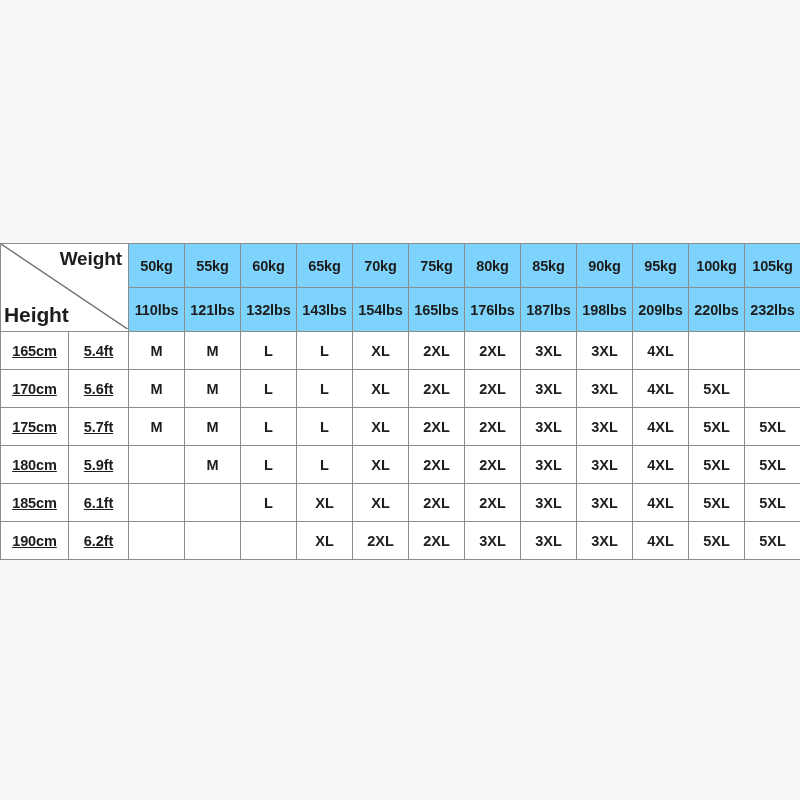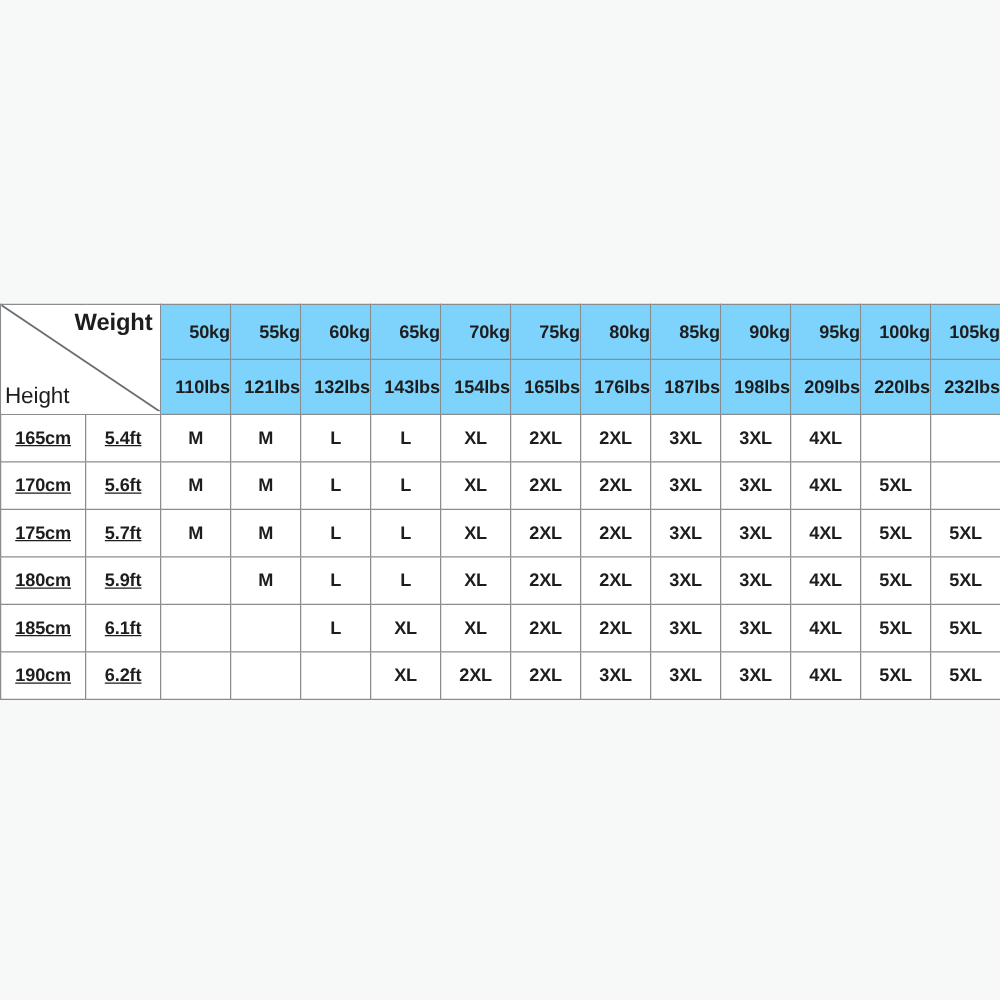--- a/index.html
+++ b/index.html
@@ -64,31 +64,30 @@
     right: 6px;
     top: 4px;
     font-size: 19px;
     font-weight: bold;
     color: #1d1d1d;
   }
   td.corner .lbl-height {
     position: absolute;
     left: 3px;
     bottom: 4px;
-    font-size: 18px;
-    font-weight: normal;
+    font-size: 21px;
+    font-weight: bold;
     color: #1d1d1d;
   }
 
   
   tr.row-kg td, tr.row-lbs td {
     font-size: 14.5px;
     font-weight: bold;
     height: 43px;
-    text-align: right;
   }
   tr.row-kg td.unit-kg,
   tr.row-lbs td.unit-lbs { background: #7dd3fc; }
 
   tr.data-row td { height: 37px; }
 
   td.h-cm, td.h-ft { background: #ffffff; font-weight: bold; text-decoration: underline; }
 
   
   td.sz-empty { background: #ffffff; }

